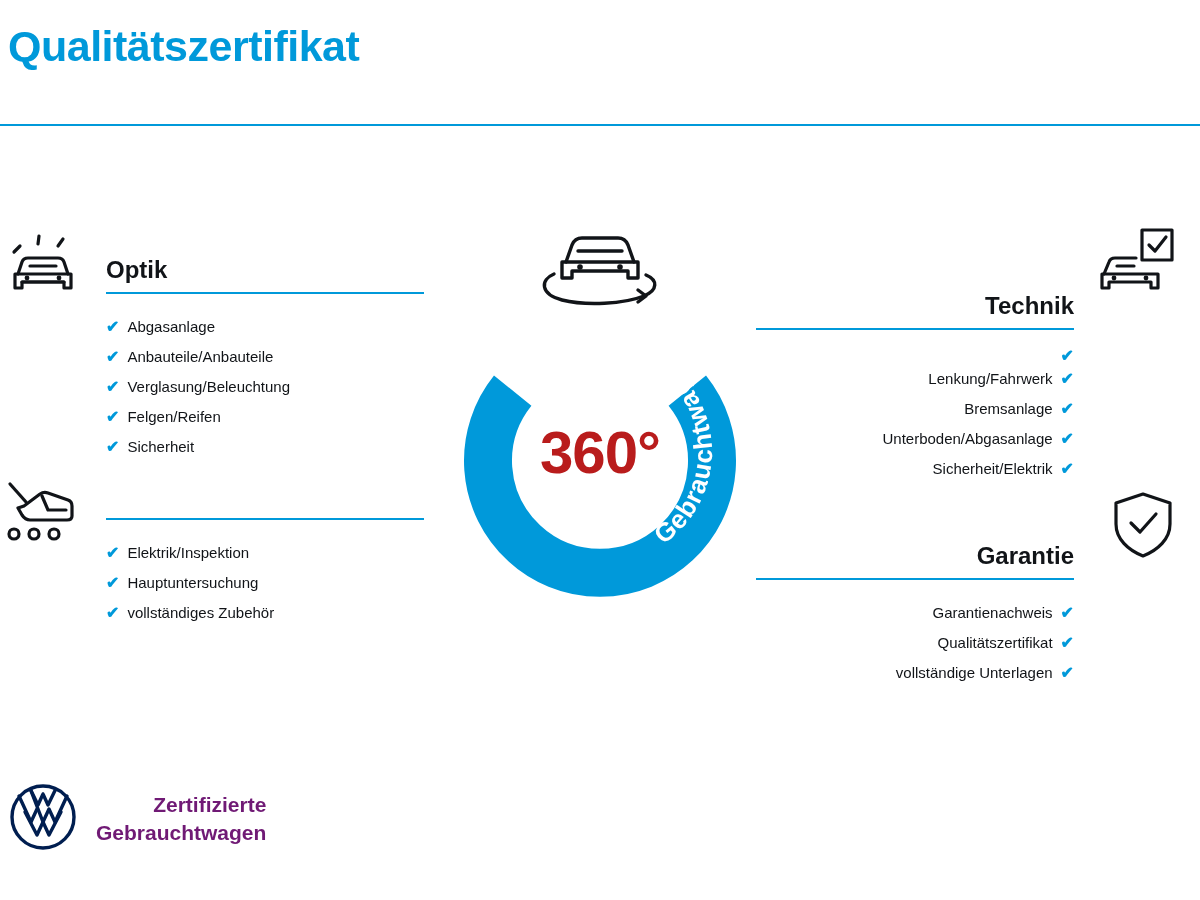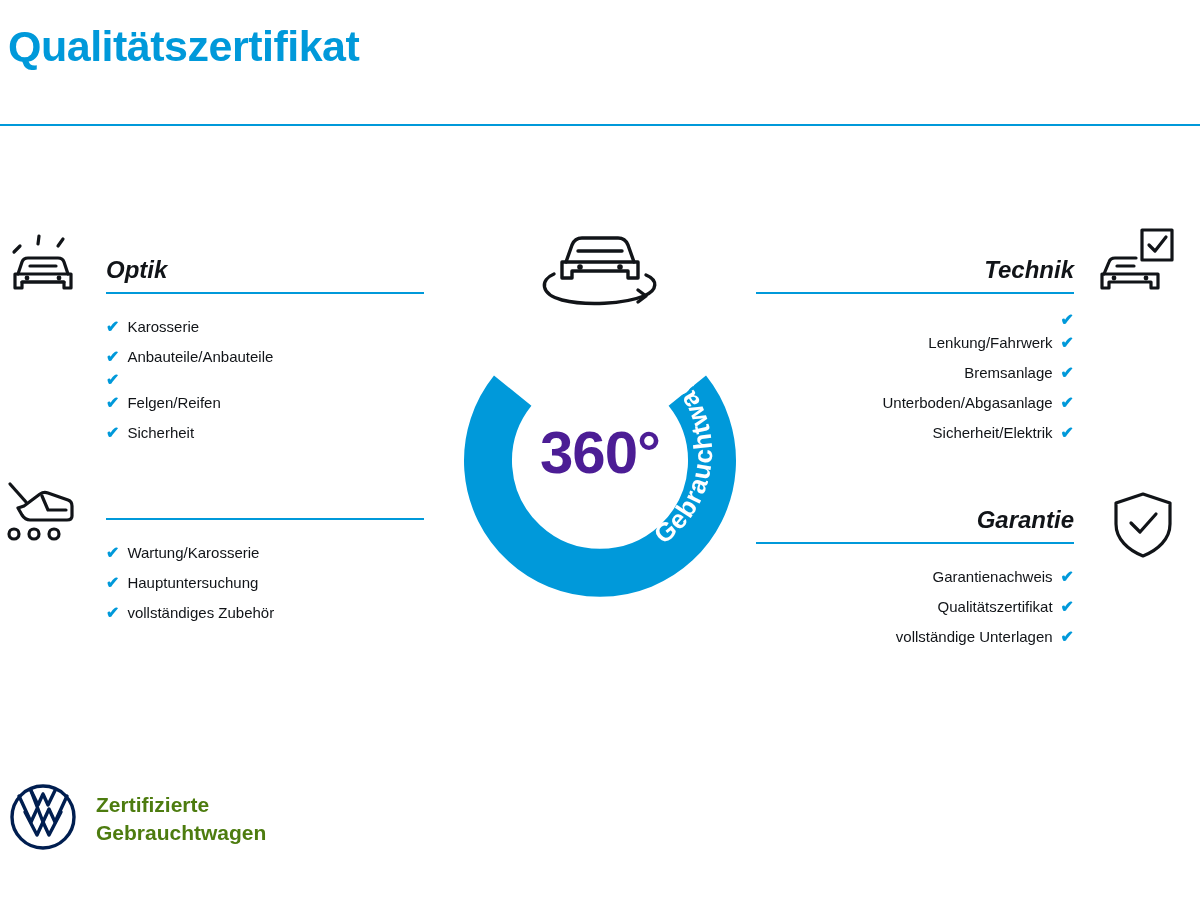--- a/index.html
+++ b/index.html
@@ -37,21 +37,20 @@
   }
 
   
   .block {
     position: absolute;
   }
   .block-head {
     display: flex;
     align-items: flex-start;
     gap: 10px;
-    font-style: italic;
   }
   .block-title {
     font-size: 24px;
     font-weight: bold;
     color: #111418;
     line-height: 1;
     white-space: nowrap;
   }
   .block-rule {
     height: 2px;
@@ -79,21 +78,21 @@
     line-height: 1;
   }
 
   
   .col-left { left: 106px; width: 318px; }
   .col-left .block-rule { width: 318px; }
   .col-left .items li { justify-content: flex-start; }
 
   
   .col-right { left: 756px; width: 318px; text-align: right; }
-  .col-right .block-head { justify-content: flex-end; }
+  .col-right .block-head { justify-content: flex-end; margin-top: 36px; }
   .col-right .block-rule { width: 318px; margin-left: auto; }
   .col-right .items li { justify-content: flex-end; }
 
   #block-optik   { top: 258px; }
   #block-wartung { top: 508px; }
   #block-technik { top: 258px; }
   #block-garantie{ top: 508px; }
 
   
   .icon {
@@ -124,21 +123,21 @@
     position: absolute;
     left: 0;
     top: 0;
     width: 300px;
     height: 300px;
     display: flex;
     align-items: center;
     justify-content: center;
     font-size: 60px;
     font-weight: bold;
-    color: #4c1d95;
+    color: #b91c1c;
     letter-spacing: -1px;
     pointer-events: none;
   }
   .car-360-icon {
     position: absolute;
     left: 92px;
     top: 8px;
   }
 
   
@@ -146,23 +145,24 @@
     position: absolute;
     left: 8px;
     top: 782px;
     display: flex;
     align-items: center;
     gap: 18px;
   }
   .brand-text {
     font-size: 21px;
     font-weight: bold;
-    color: #4d7c0f;
+    color: #701a75;
     line-height: 1.35;
     white-space: pre-line;
+    text-align: right;
   }
 </style>
 </head>
 <body>
 
 <div class="page-title">Qualitätszertifikat</div>
 <div class="header-rule"></div>
 
 <div class="icon" id="icon-optik">
   <svg width="86" height="86" viewBox="0 0 86 86" fill="none" stroke="#111418" stroke-width="3.2" stroke-linecap="round" stroke-linejoin="round">
@@ -177,28 +177,29 @@
 </div>
 
 <div class="block col-left" id="block-optik">
   <div class="block-head">
     <div class="block-title">Optik</div>
   </div>
   <div class="block-rule"></div>
   <ul class="items">
     <li>
         <span class="check">✔</span>
-        <span>Karosserie</span>
+        <span>Abgasanlage</span>
       </li>
     <li>
         <span class="check">✔</span>
         <span>Anbauteile/Anbauteile</span>
       </li>
     <li>
         <span class="check">✔</span>
+        <span>Verglasung/Beleuchtung</span>
       </li>
     <li>
         <span class="check">✔</span>
         <span>Felgen/Reifen</span>
       </li>
     <li>
         <span class="check">✔</span>
         <span>Sicherheit</span>
       </li>
   </ul>
@@ -213,21 +214,21 @@
     <circle cx="30" cy="62" r="5"></circle>
     <circle cx="50" cy="62" r="5"></circle>
   </svg>
 </div>
 
 <div class="block col-left" id="block-wartung">
   <div class="block-rule"></div>
   <ul class="items">
     <li>
         <span class="check">✔</span>
-        <span>Wartung/Karosserie</span>
+        <span>Elektrik/Inspektion</span>
       </li>
     <li>
         <span class="check">✔</span>
         <span>Hauptuntersuchung</span>
       </li>
     <li>
         <span class="check">✔</span>
         <span>vollständiges Zubehör</span>
       </li>
   </ul>

